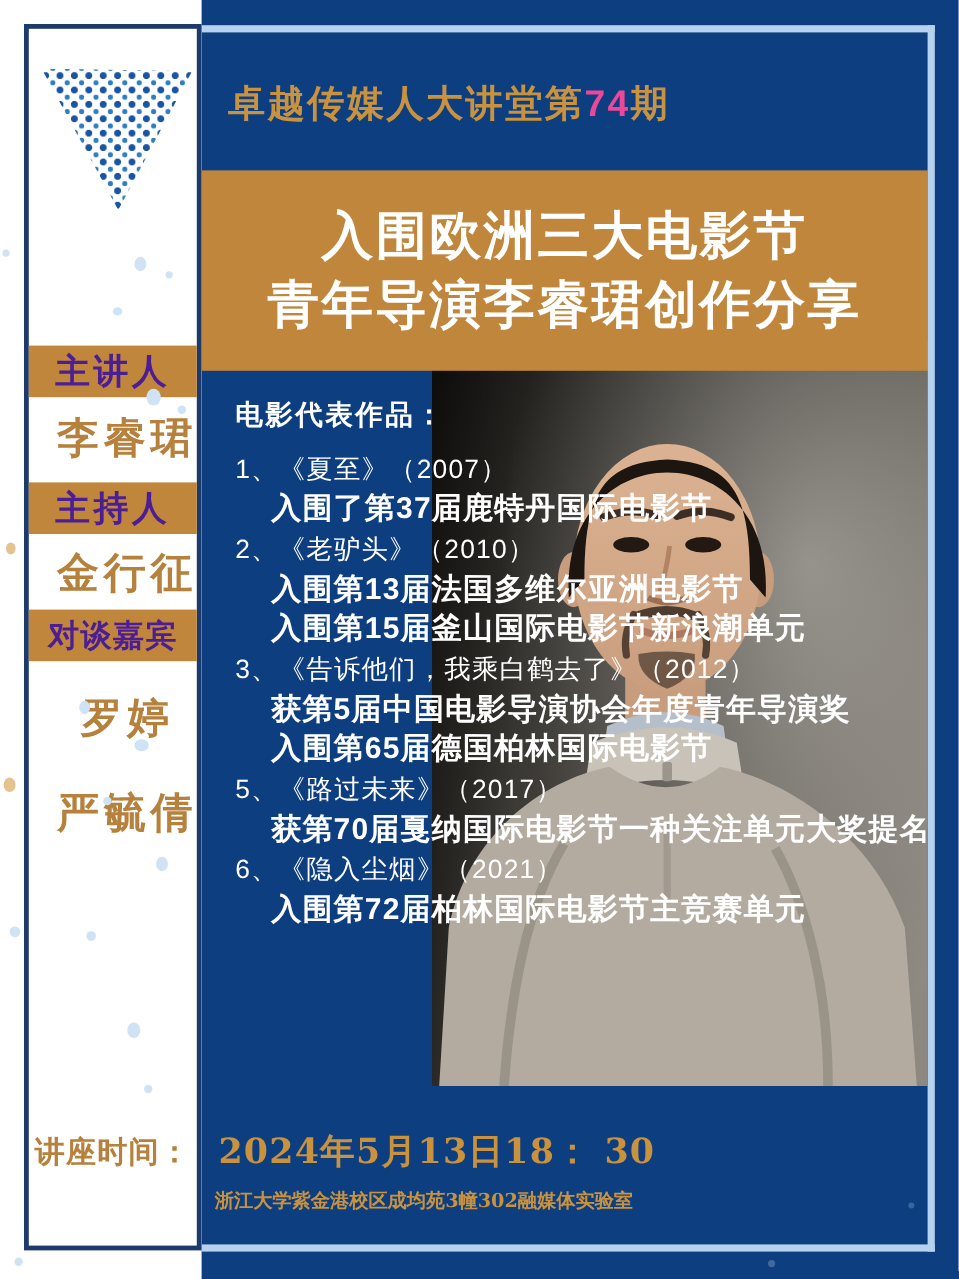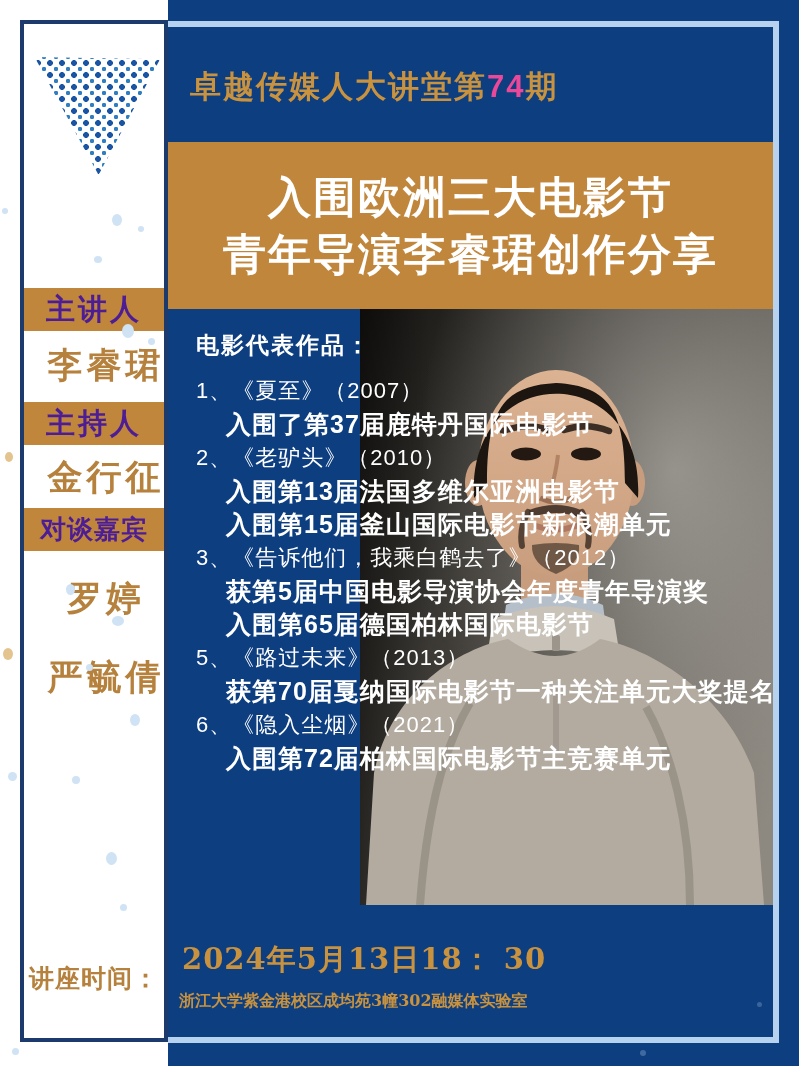--- a/index.html
+++ b/index.html
@@ -57,21 +57,21 @@
   .calli{font-family:"DejaVu Serif","Liberation Serif",serif;font-weight:bold;color:#b5813c;}
   .side-name{left:12px;width:140px;height:46px;display:flex;align-items:center;justify-content:center;
     font-size:35px;letter-spacing:4px;white-space:nowrap;}
   .name-1{top:318px;}
   .name-2{top:430px;}
   .name-3{top:551px;}
   .name-4{top:594px;margin-top:36px;}
 
   .foot-label{left:4px;width:132px;height:34px;display:flex;align-items:center;justify-content:center;
     font-size:25px;letter-spacing:1px;white-space:nowrap;}
-  .foot-label-time{top:918px;margin-top:19px;}
+  .foot-label-time{top:918px;}
   .foot-label-place{top:969px;}
 
   
   .foot-value{position:absolute;z-index:45;color:#c8923f;white-space:nowrap;}
   .time-value{left:182px;top:940px;font-size:29px;letter-spacing:1px;}
   .place-value{left:179px;top:991px;font-size:16px;letter-spacing:0px;}
 
   
   .splat{position:absolute;border-radius:50%;z-index:55;}
   .sp-blue{background:#cfe3f5;}
@@ -180,21 +180,21 @@
   <div class="films">
     <div class="films-heading">电影代表作品：</div>
     <div class="film-title">1、《夏至》（2007）</div>
     <div class="film-detail">入围了第37届鹿特丹国际电影节</div>
     <div class="film-title">2、《老驴头》（2010）</div>
     <div class="film-detail">入围第13届法国多维尔亚洲电影节</div>
     <div class="film-detail">入围第15届釜山国际电影节新浪潮单元</div>
     <div class="film-title">3、《告诉他们，我乘白鹤去了》（2012）</div>
     <div class="film-detail">获第5届中国电影导演协会年度青年导演奖</div>
     <div class="film-detail">入围第65届德国柏林国际电影节</div>
-    <div class="film-title">5、《路过未来》（2013）</div>
+    <div class="film-title">5、《路过未来》（2017）</div>
     <div class="film-detail">获第70届戛纳国际电影节一种关注单元大奖提名</div>
     <div class="film-title">6、《隐入尘烟》（2021）</div>
     <div class="film-detail">入围第72届柏林国际电影节主竞赛单元</div>
   </div>
 
   <div class="panel">
     <div class="logo"></div>
 
     <div class="badge badge-1">主讲人</div>
     <div class="side-name calli name-1">李睿珺</div>

